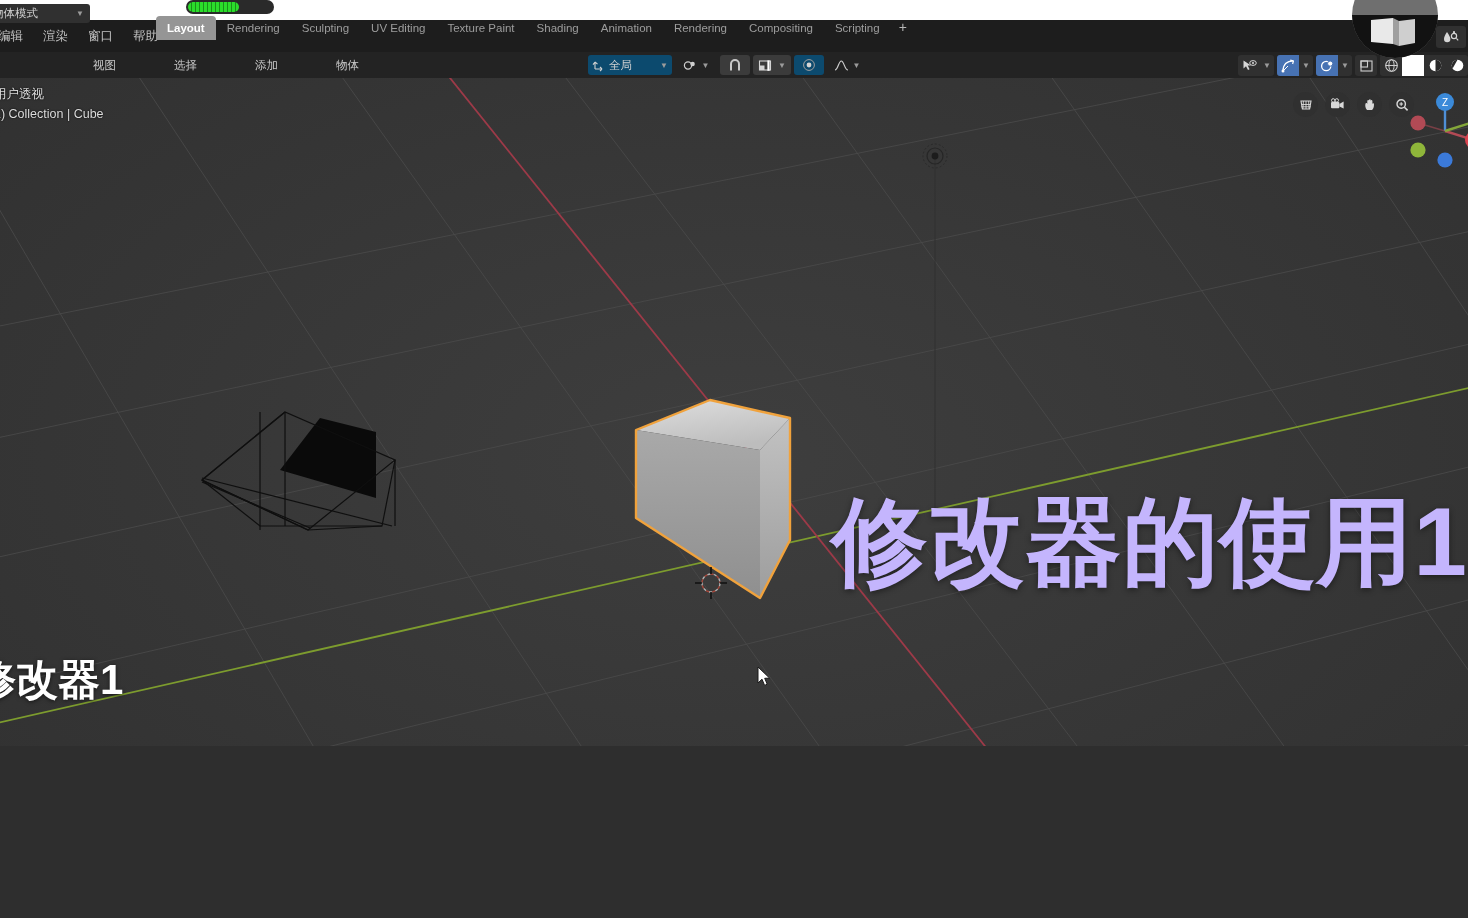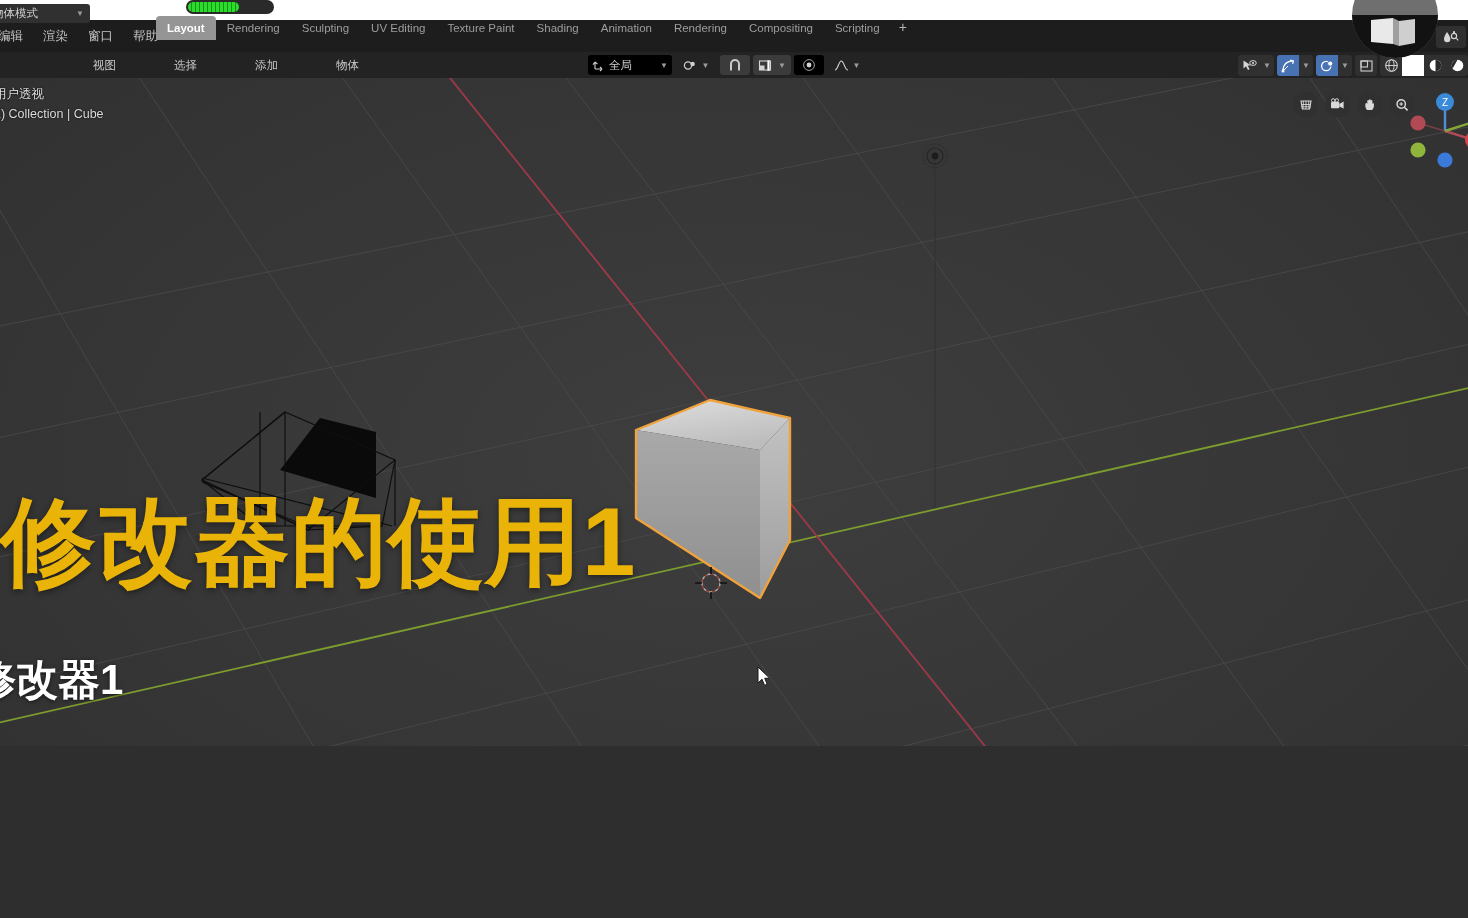--- a/index.html
+++ b/index.html
@@ -117,21 +117,21 @@
   }
 
   
   .vp-center {
     position: absolute; left: 588px; top: 55px;
     height: 20px;
     display: flex; align-items: center; gap: 3px;
   }
   .w-btn {
     height: 20px; min-width: 20px;
-    background: #000000;
+    background: #0c4a6e;
     border-radius: 3px;
     display: flex; align-items: center; justify-content: center;
     color: #cfcfcf; font-size: 11px;
     padding: 0 4px;
     gap: 4px;
   }
   .w-btn.flat { background: transparent; }
   .w-btn.pressed { background: #3b3b3b; }
   .w-label { font-size: 11.5px; color: #d2d2d2; }
 
@@ -187,22 +187,22 @@
   .axis-gizmo {
     position: absolute; right: -20px; top: 10px;
     width: 86px; height: 86px;
   }
 
   
   .big-title {
     position: absolute;
     left: 0; top: 398px;
     width: 1468px;
-    text-align: left;
-    color: #eab308;
+    text-align: right;
+    color: #c4b5fd;
     font-family: "Liberation Sans", "DejaVu Sans", sans-serif;
     font-weight: bold;
     font-size: 96px;
     line-height: 1.38;
     letter-spacing: 1px;
     pointer-events: none;
     text-shadow: 0 2px 6px rgba(0,0,0,0.45);
   }
   .big-title .line2 { letter-spacing: 0px; }
 

